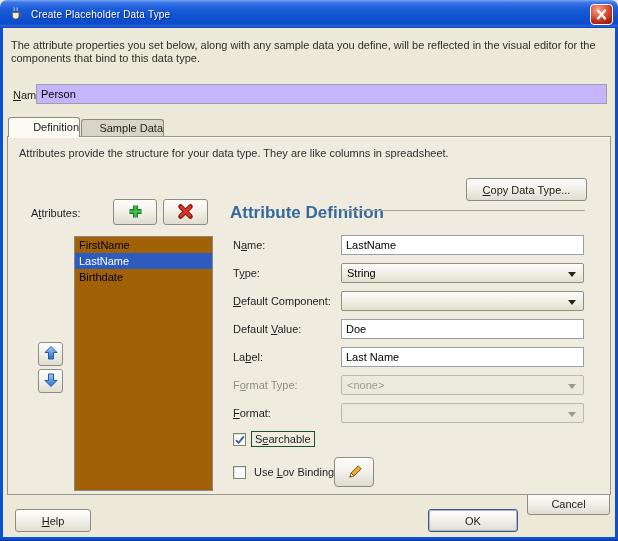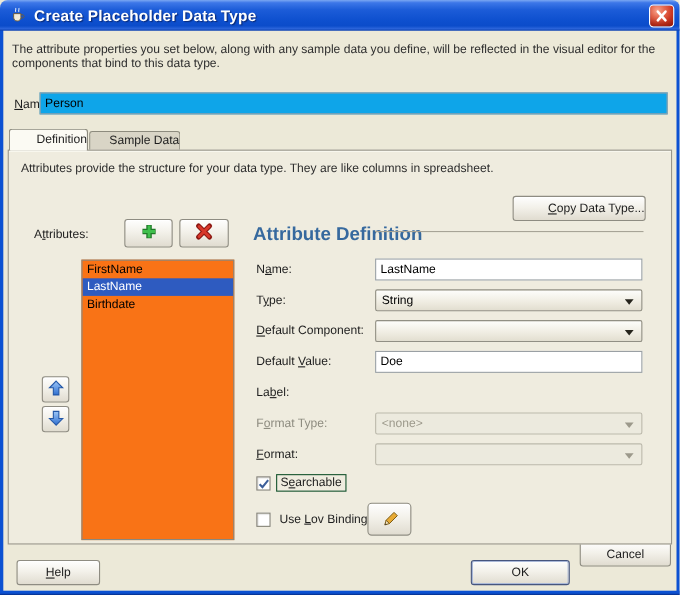--- a/index.html
+++ b/index.html
@@ -16,36 +16,36 @@
     background:linear-gradient(180deg,#0c51d2 0%,#0c51d2 55%,#062a80 100%); z-index:50; }
 
   
   .titlebar {
     position:absolute; top:0; left:0; right:0; height:28px;
     border-radius:7px 7px 0 0;
     background:linear-gradient(180deg,#7ba7f2 0%,#3d77e8 9%,#1c5cd8 32%,#0d4fce 68%,#0b4ccA 84%,#2a64da 93%,#0a3faf 100%);
     display:flex; align-items:center; padding:0 6px; z-index:60;
   }
   .title-icon { width:16px; height:16px; margin-left:2px; flex:0 0 auto; }
-  .title-text { color:#fff; font-weight:bold; font-size:14px; margin-left:7px;
+  .title-text { color:#fff; font-weight:normal; font-size:10px; margin-left:7px;
     text-shadow:1px 1px 1px rgba(10,30,90,.75); letter-spacing:.2px; }
   .close-btn {
     position:absolute; right:5px; top:4px; width:23px; height:21px;
     border:1px solid #ffffff; border-radius:4px; cursor:default; padding:0;
     background:radial-gradient(circle at 32% 25%, #f7a38c 0%, #e76a50 32%, #d03a24 65%, #ad2110 100%);
     box-shadow:inset 0 -7px 8px -5px rgba(110,10,0,.65);
   }
   .close-btn svg { display:block; margin:0 auto; }
 
   
   .dialog-desc { position:absolute; left:11px; top:39px; width:596px; line-height:13px; color:#2e2e2e; }
   .name-label { position:absolute; left:13px; top:89px; }
   .name-input {
     position:absolute; left:36px; top:84px; width:571px; height:20px;
-    border:1px solid #9aa0a4; background:#0ea5e9; font:inherit; padding:0 4px; color:#000;
+    border:1px solid #9aa0a4; background:#c4b5fd; font:inherit; padding:0 4px; color:#000;
   }
 
   
   .tab { position:absolute; border:1px solid #8d8b7e; border-bottom:none;
     border-radius:3px 3px 0 0; text-align:right; cursor:default; z-index:12; }
   .tab.active { left:8px; top:117px; width:72px; height:20px; padding-top:3px; background:#fbfaf3; }
   .tab.inactive { left:81px; top:119px; width:83px; height:18px; padding-top:2px;
     background:#d9d5c6; z-index:10; }
 
   
@@ -53,35 +53,35 @@
     border:1px solid #98968a; background:#efecdf; box-shadow:inset 0 1px 0 #fbfaf3; z-index:11; }
   .panel-desc { position:absolute; left:11px; top:10px; color:#2e2e2e; }
 
   
   .btn {
     border:1px solid #8e8c82; border-radius:3px; font:inherit; color:#1c1c1c; cursor:default;
     background:linear-gradient(180deg,#fefefe 0%,#f3f1ea 45%,#e0dcd0 100%);
     box-shadow:inset 0 1px 0 #ffffff;
   }
   .btn.default { border:1px solid #46557e; box-shadow:inset 0 0 0 1px #a9b8d8; }
-  .copy-btn { position:absolute; left:458px; top:41px; width:121px; height:23px;text-align:right; }
+  .copy-btn { position:absolute; left:458px; top:41px; width:121px; height:23px; }
 
   .attrs-label { position:absolute; left:23px; top:70px; }
   .icon-btn { position:absolute; display:flex; align-items:center; justify-content:center; }
   .add-btn { left:105px; top:62px; width:44px; height:26px; }
   .del-btn { left:155px; top:62px; width:45px; height:26px; }
   .up-btn  { left:30px; top:205px; width:25px; height:24px; }
   .down-btn{ left:30px; top:232px; width:25px; height:24px; }
 
   .section-title { position:absolute; left:222px; top:66px; font-weight:bold; font-size:17px; color:#36699e; }
   .section-rule { position:absolute; left:333px; top:73px; width:244px; height:1px; background:#a7a497; }
 
   
   .listbox { position:absolute; left:66px; top:99px; width:139px; height:255px;
-    background:#f97316; border:1px solid #8a887e; overflow:hidden; }
+    background:#a16207; border:1px solid #8a887e; overflow:hidden; }
   .list-item { height:16px; line-height:16px; padding-left:4px; color:#000; cursor:default; }
   .list-item.selected { background:#2e5bc0; color:#fff; }
 
   
   .f-label { position:absolute; left:225px; }
   .f-label.dim { color:#8e8c80; }
   .f-input {
     position:absolute; left:333px; width:243px; height:20px;
     border:1px solid #9aa0a4; background:#fff; font:inherit; padding:0 4px; color:#000;
   }
@@ -215,20 +215,21 @@
     <label class="f-label" style="top:158px"><u>D</u>efault Component:</label>
     <div class="combo" style="top:154px">
       <span></span>
       <span class="arrow"></span>
     </div>
 
     <label class="f-label" style="top:186px">Default <u>V</u>alue:</label>
     <input class="f-input" style="top: 182px;" value="Doe">
 
     <label class="f-label" style="top:214px">La<u>b</u>el:</label>
+    <input class="f-input" style="top: 210px;" value="Last Name">
 
     <label class="f-label dim" style="top:242px">F<u>o</u>rmat Type:</label>
     <div class="combo disabled" style="top:238px">
       <span>&lt;none&gt;</span>
       <span class="arrow"></span>
     </div>
 
     <label class="f-label" style="top:270px"><u>F</u>ormat:</label>
     <div class="combo disabled" style="top:266px">
       <span></span>

